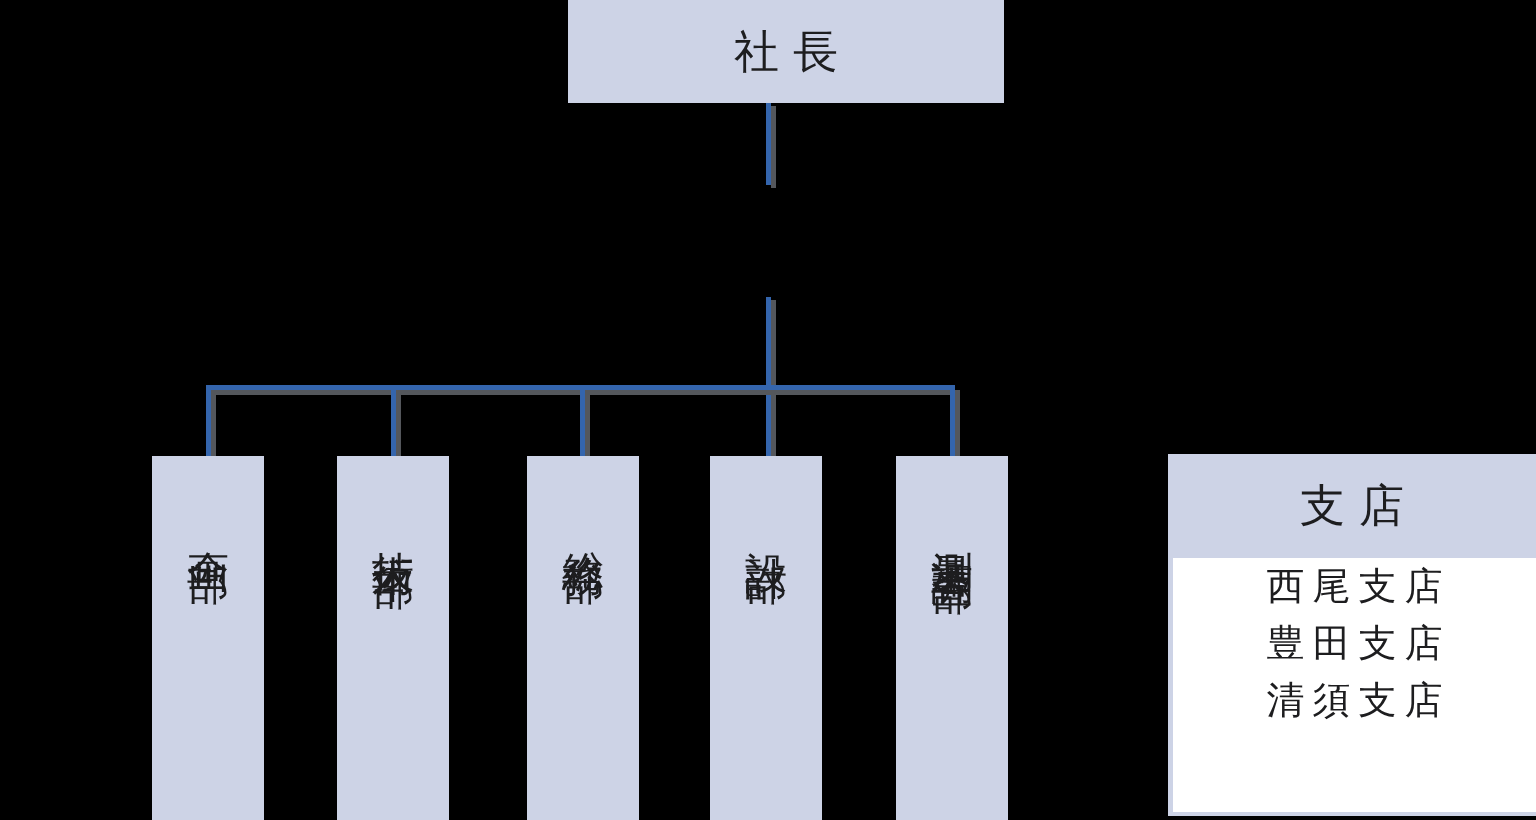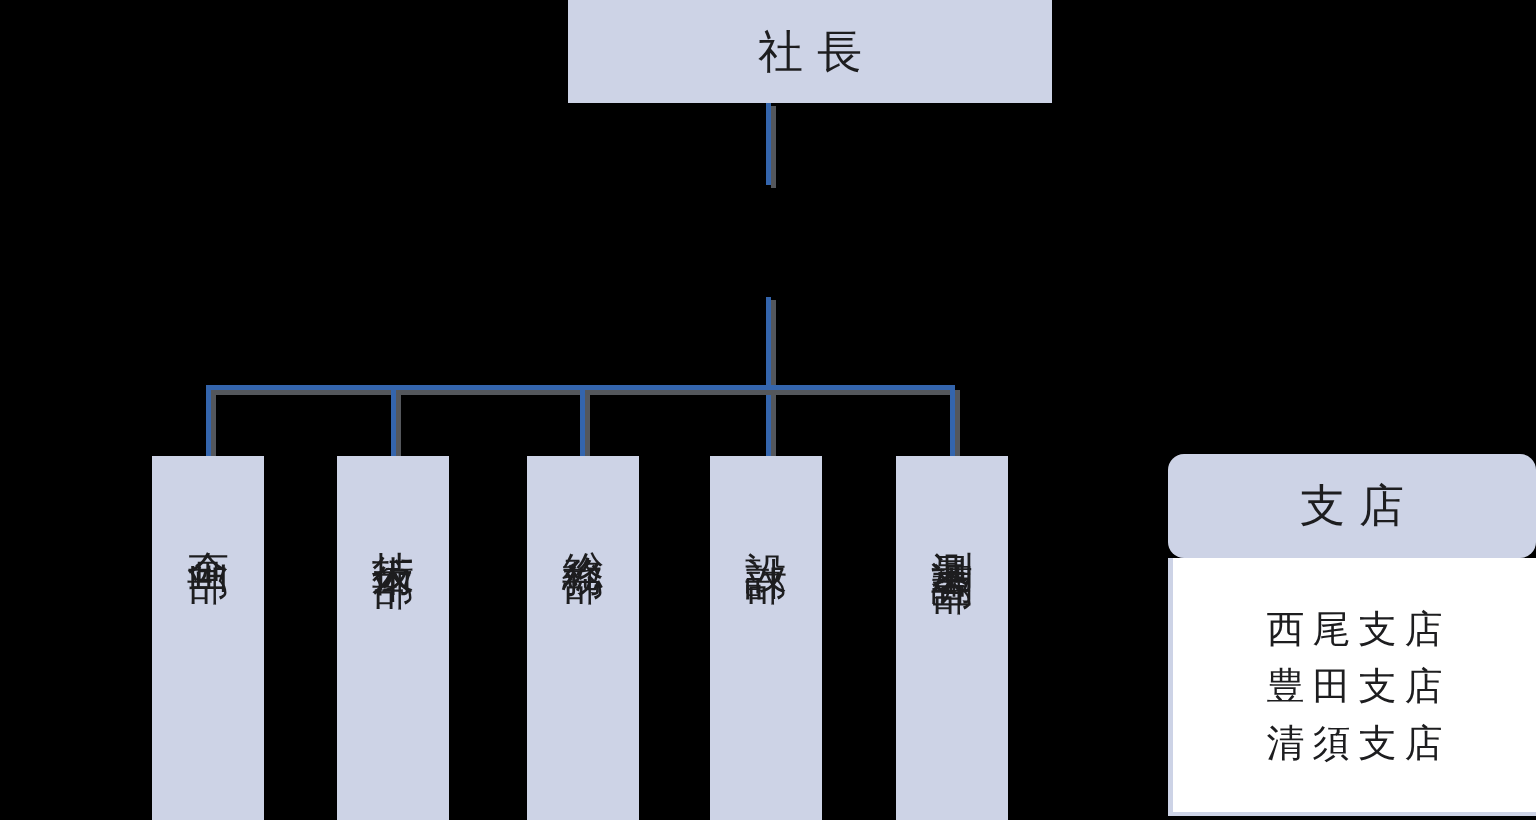--- a/index.html
+++ b/index.html
@@ -27,21 +27,21 @@
     align-items:center;
     justify-content:center;
     color:var(--text);
   }
   .hlabel{
     font-size:45px;
     letter-spacing:14px;
     margin-right:-14px; 
     white-space:nowrap;
   }
-  .president{left:568px;top:0;width:484px;height:103px;}
+  .president{left:568px;top:0;width:436px;height:103px;}
   .board{left:568px;top:185px;width:400px;height:112px;}
 
   .line{position:absolute;background:var(--connector-blue);}
   .line-v{width:5px;box-shadow:5px 3px 0 var(--connector-shadow);}
   .line-h{height:5px;box-shadow:5px 5px 0 var(--connector-shadow);}
 
   .conn-pres-board{left:766px;top:103px;height:82px;}
   .conn-board-trunk{left:766px;top:297px;height:159px;}
   .conn-rail{left:206px;top:385px;width:749px;}
   .stub{top:390px;height:66px;}
@@ -72,30 +72,28 @@
     text-orientation:upright;
     font-size:42px;
     letter-spacing:5px;
     color:var(--text);
     white-space:nowrap;
   }
 
   .branch-header{
     left:1168px;top:454px;width:368px;height:104px;
     font-size:43px;
-    border-radius:16px;
   }
   .branch-body{
     position:absolute;
     left:1168px;top:558px;width:368px;height:258px;
     background:var(--panel-body);
     border-left:5px solid var(--box-fill);
     border-bottom:4px solid var(--box-fill);
     box-sizing:border-box;
-    padding-top:43px;
     text-align:center;
   }
   .branch-item{
     display:block;
     font-size:38px;
     line-height:57px;
     letter-spacing:8px;
     margin-right:-8px;
     color:var(--text);
     white-space:nowrap;

